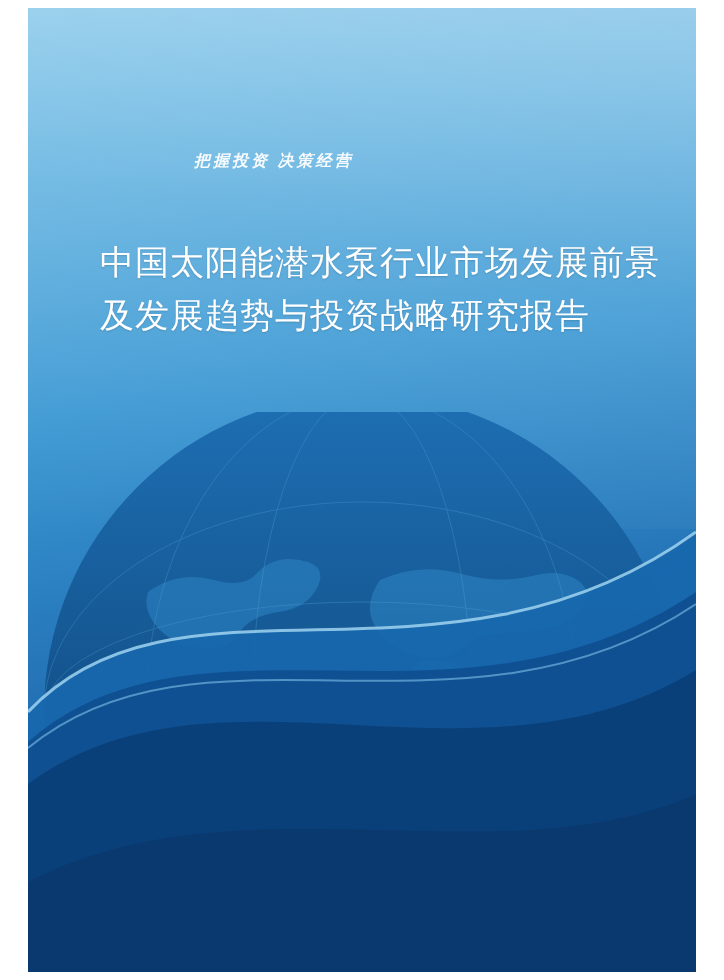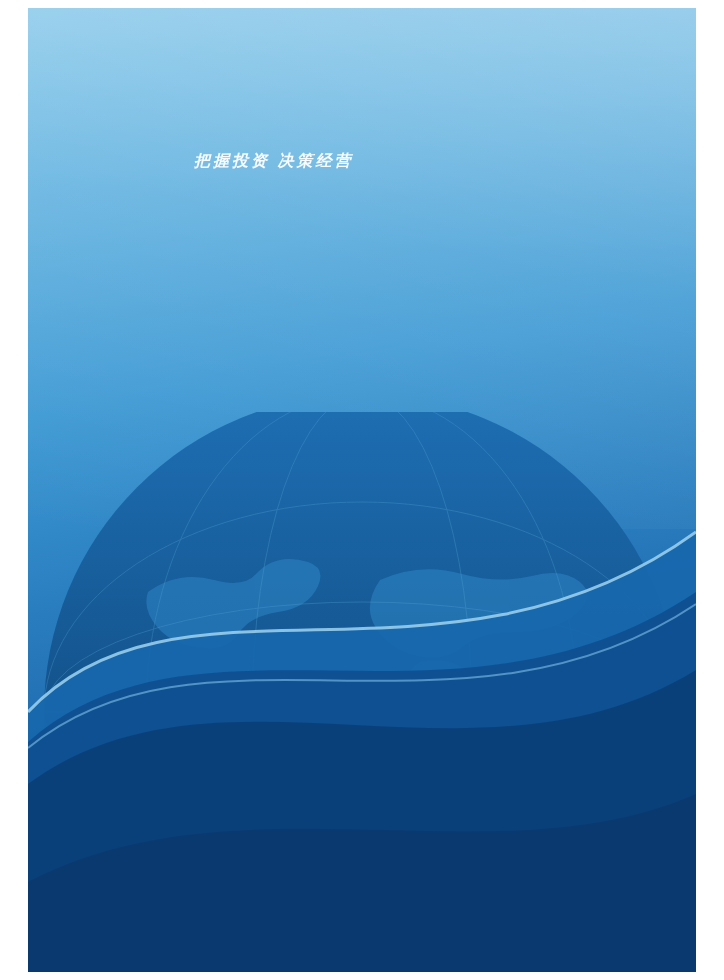--- a/index.html
+++ b/index.html
@@ -161,15 +161,16 @@
         <path d="M0 300 C 150 140, 420 300, 668 120" fill="none" stroke="#9fd4f0" stroke-width="3" opacity="0.85"></path>
         <path d="M0 336 C 175 192, 435 348, 668 192" fill="none" stroke="#7ec2ea" stroke-width="2" opacity="0.6"></path>
         <path d="M0 470 C 210 360, 470 470, 668 382 L668 560 L0 560 Z" fill="#0a3668" opacity="0.6"></path>
       </svg>
     </div>
 
     <div class="logo">
       <div class="logo-slogan">把握投资 决策经营</div>
     </div>
 
+    <div class="title">中国太阳能潜水泵行业市场发展前景及发展趋势与投资战略研究报告</div>
 
   </div>
 </div>
 
 </body></html>

